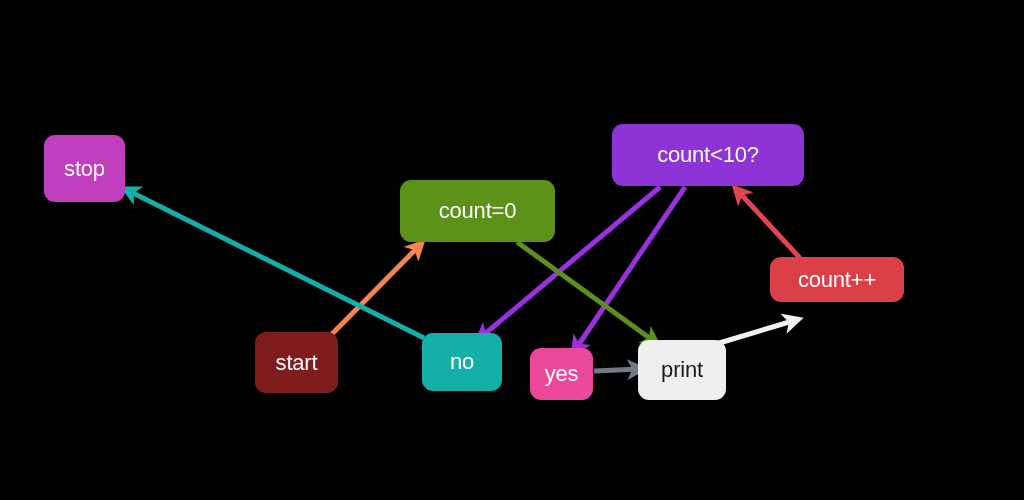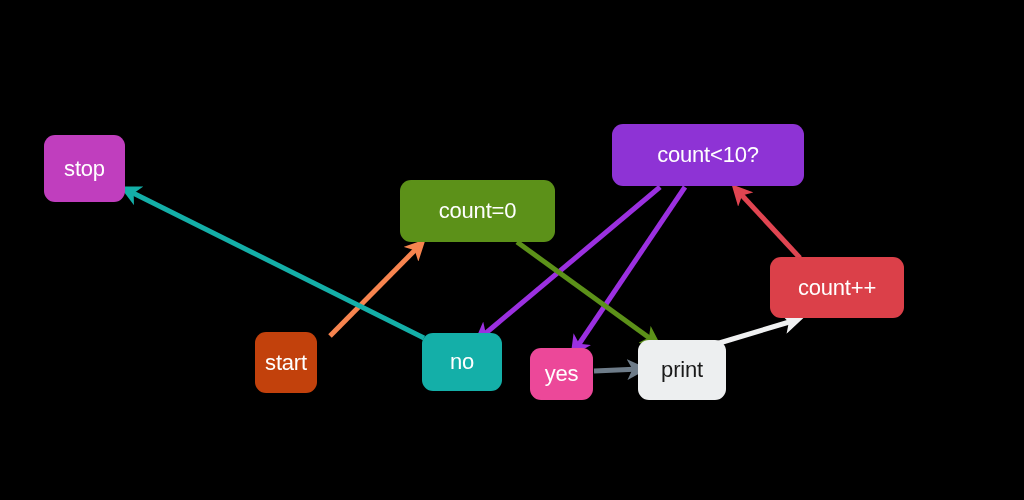--- a/index.html
+++ b/index.html
@@ -82,24 +82,24 @@
     </svg>
 <div class="node" style="left: 44px; top: 135px; width: 81px; height: 67px; background: rgb(192, 62, 190);">
       <span class="node-label" style="color: rgb(255, 255, 255);">stop</span>
     </div>
     <div class="node" style="left: 400px; top: 180px; width: 155px; height: 62px; background: rgb(92, 145, 25);">
       <span class="node-label" style="color: rgb(255, 255, 255);">count=0</span>
     </div>
     <div class="node" style="left: 612px; top: 124px; width: 192px; height: 62px; background: rgb(142, 51, 213);">
       <span class="node-label" style="color: rgb(255, 255, 255);">count&lt;10?</span>
     </div>
-    <div class="node" style="left: 770px; top: 257px; width: 134px; height: 61px; background: rgb(219, 64, 73);">
+    <div class="node" style="left: 770px; top: 257px; width: 134px; height: 45px; background: rgb(219, 64, 73);">
       <span class="node-label" style="color: rgb(255, 255, 255);">count++</span>
     </div>
-    <div class="node" style="left: 255px; top: 332px; width: 62px; height: 61px; background: #c2410c;">
+    <div class="node" style="left: 255px; top: 332px; width: 83px; height: 61px; background: #7f1d1d;">
       <span class="node-label" style="color: rgb(255, 255, 255);">start</span>
     </div>
     <div class="node" style="left: 422px; top: 333px; width: 80px; height: 58px; background: rgb(20, 175, 168);">
       <span class="node-label" style="color: rgb(255, 255, 255);">no</span>
     </div>
     <div class="node" style="left: 530px; top: 348px; width: 63px; height: 52px; background: #ec4899;">
       <span class="node-label" style="color: rgb(255, 255, 255);">yes</span>
     </div>
     <div class="node" style="left: 638px; top: 340px; width: 88px; height: 60px; background: rgb(237, 239, 240);">
       <span class="node-label" style="color: rgb(26, 26, 26);">print</span>

